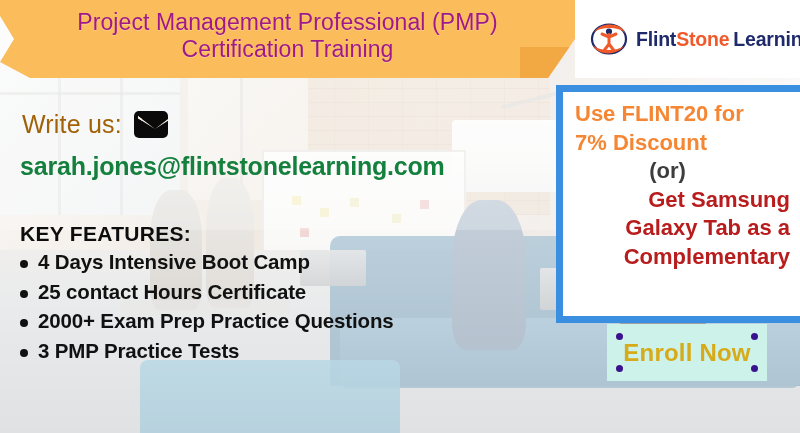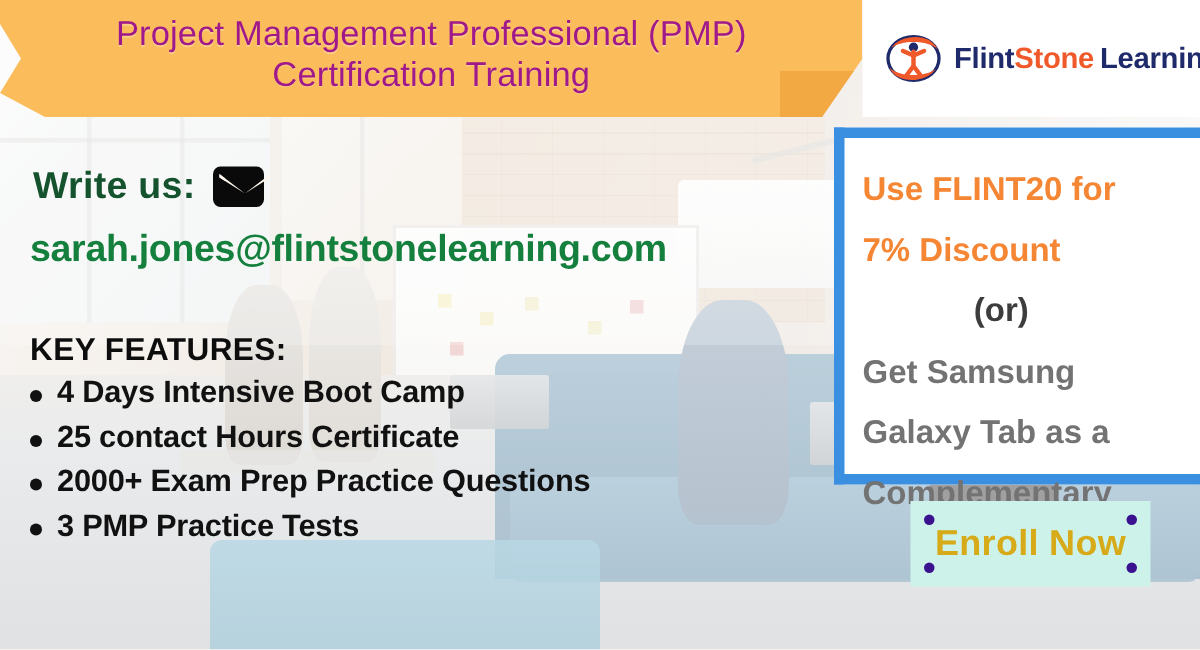--- a/index.html
+++ b/index.html
@@ -84,21 +84,21 @@
   .logo-mark{position:relative;width:40px;height:40px;flex:none;}
   .logo-text{font-size:19.5px;font-weight:bold;letter-spacing:-.2px;white-space:nowrap;}
   .lt-flint{color:#1f2a6b;}
   .lt-stone{color:#f0592a;}
   .lt-learning{color:#1f2a6b;margin-left:4px;}
 
   
   .write-row{
     position:absolute;left:22px;top:110px;display:flex;align-items:center;gap:12px;
   }
-  .write-label{font-size:25px;font-weight:bold;color:#14532d;letter-spacing:.2px;}
+  .write-label{font-size:25px;font-weight:normal;color:#a16207;letter-spacing:.2px;}
   .mail-icon{width:34px;height:27px;background:#0a0a0a;border-radius:5px;position:relative;}
   .mail-icon::after{
     content:"";position:absolute;left:4px;top:5px;width:26px;height:13px;
     border-left:4px solid #fdf6ec;border-right:4px solid #fdf6ec;
     border-bottom:0;transform:skewY(0);
     clip-path:polygon(0 0, 50% 100%, 100% 0, 100% 18%, 50% 100%, 0 18%);
     background:#fdf6ec;
   }
   .email-text{
     position:absolute;left:20px;top:152px;
@@ -121,28 +121,28 @@
     content:"";position:absolute;left:12px;top:11px;
     width:8px;height:8px;border-radius:50%;background:#111111;
   }
 
   
   .offer-box{
     position:absolute;left:556px;top:85px;width:244px;height:238px;
     border:7px solid #3b8fe0;border-right:none;background:#ffffff;
     box-sizing:border-box;padding:8px 10px 6px 12px;
   }
-  .offer-line{font-size:22px;font-weight:bold;line-height:1.30;margin-top:12px;}
+  .offer-line{font-size:22px;font-weight:bold;line-height:1.30;}
   .offer-discount{color:#f58634;}
   .offer-or{color:#3d3d3d;text-align:center;padding-right:30px;}
-  .offer-gift{color:#737373;}
+  .offer-gift{color:#b91c1c;text-align:right;}
 
   
   .enroll-btn{
-    position:absolute;left:607px;top:334px;width:160px;height:57px;
+    position:absolute;left:607px;top:324px;width:160px;height:57px;
     background:#cdf2ea;
   }
   .enroll-text{
     position:absolute;inset:0;display:flex;align-items:center;justify-content:center;
     color:#d6aa18;font-size:24px;font-weight:bold;letter-spacing:.2px;
   }
   .enroll-dot{position:absolute;width:7px;height:7px;border-radius:50%;background:#3a128f;}
   .ed-tl{left:9px;top:9px;} .ed-tr{right:9px;top:9px;}
   .ed-bl{left:9px;bottom:9px;} .ed-br{right:9px;bottom:9px;}
 </style>

